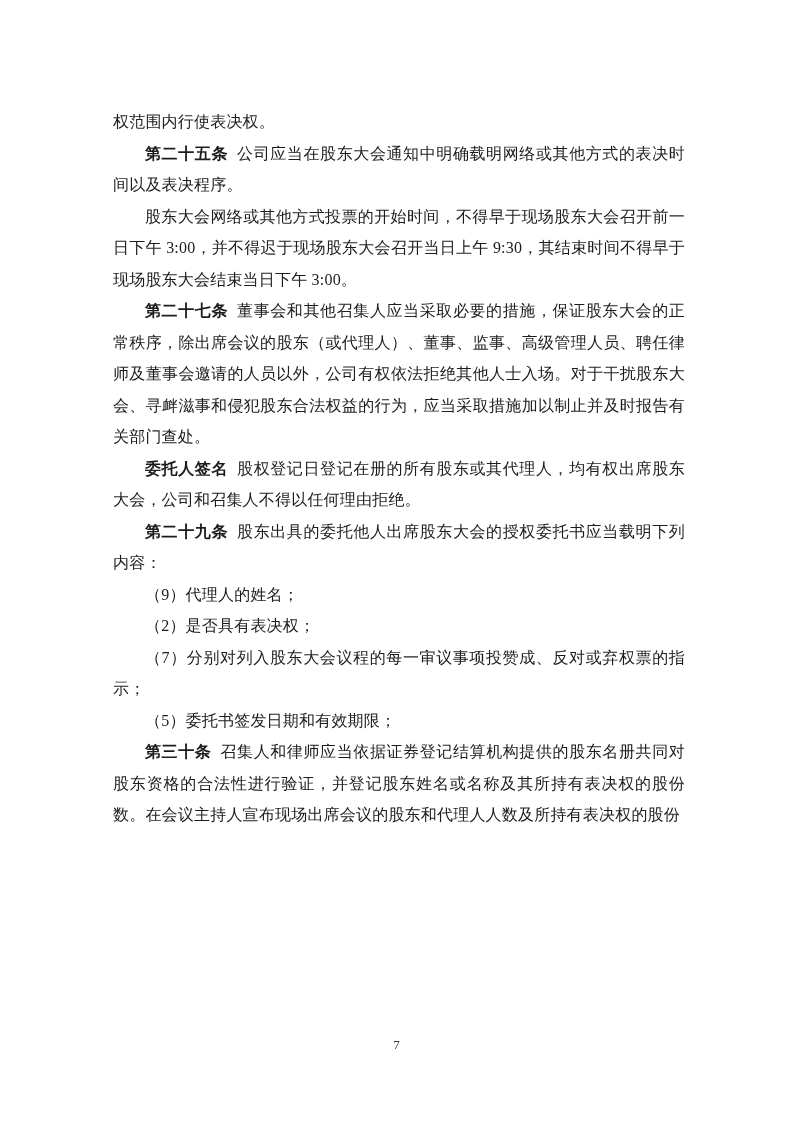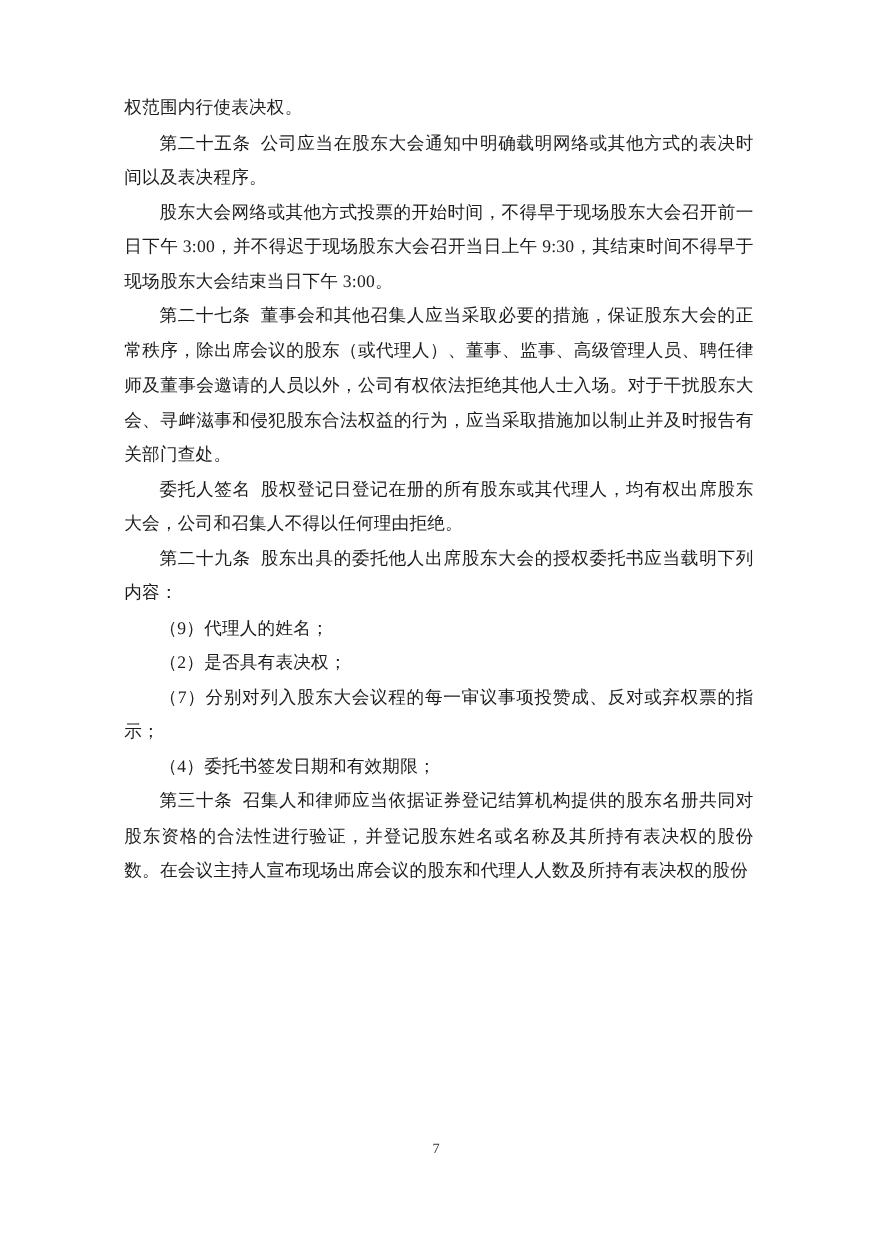--- a/index.html
+++ b/index.html
@@ -13,37 +13,37 @@
     overflow: hidden;
   }
   .page {
     position: absolute;
     inset: 0;
     background: #ffffff;
   }
   .doc-body {
     position: absolute;
     left: 113px;
-    top: 83px;
+    top: 106px;
     width: 572px;
   }
   .para {
     font-size: 16px;
     line-height: 31.5px;
     text-align: justify;
     text-justify: inter-ideograph;
     text-indent: 2em;
     word-break: break-all;
     letter-spacing: 0.2px;
   }
   .para.continuation {
     text-indent: 0;
   }
   .article-number {
-    font-weight: normal;
+    font-weight: bold;
     margin-right: 9px;
   }
   .page-footer {
     position: absolute;
     left: 0;
     top: 1035px;
     width: 100%;
     text-align: center;
   }
   .page-number {
@@ -58,19 +58,19 @@
   <div class="doc-body" id="doc-body">
       <p class="para continuation">权范围内行使表决权。</p>
       <p class="para article"><span class="article-number">第二十五条</span>公司应当在股东大会通知中明确载明网络或其他方式的表决时间以及表决程序。</p>
       <p class="para body">股东大会网络或其他方式投票的开始时间，不得早于现场股东大会召开前一日下午 3:00，并不得迟于现场股东大会召开当日上午 9:30，其结束时间不得早于现场股东大会结束当日下午 3:00。</p>
       <p class="para article"><span class="article-number">第二十七条</span>董事会和其他召集人应当采取必要的措施，保证股东大会的正常秩序，除出席会议的股东（或代理人）、董事、监事、高级管理人员、聘任律师及董事会邀请的人员以外，公司有权依法拒绝其他人士入场。对于干扰股东大会、寻衅滋事和侵犯股东合法权益的行为，应当采取措施加以制止并及时报告有关部门查处。</p>
       <p class="para article"><span class="article-number">委托人签名</span>股权登记日登记在册的所有股东或其代理人，均有权出席股东大会，公司和召集人不得以任何理由拒绝。</p>
       <p class="para article"><span class="article-number">第二十九条</span>股东出具的委托他人出席股东大会的授权委托书应当载明下列内容：</p>
       <p class="para list-item">（9）代理人的姓名；</p>
       <p class="para list-item">（2）是否具有表决权；</p>
       <p class="para list-item">（7）分别对列入股东大会议程的每一审议事项投赞成、反对或弃权票的指示；</p>
-      <p class="para list-item">（4）委托书签发日期和有效期限；</p>
+      <p class="para list-item">（5）委托书签发日期和有效期限；</p>
       <p class="para article"><span class="article-number">第三十条</span>召集人和律师应当依据证券登记结算机构提供的股东名册共同对股东资格的合法性进行验证，并登记股东姓名或名称及其所持有表决权的股份数。在会议主持人宣布现场出席会议的股东和代理人人数及所持有表决权的股份</p>
     </div>
   <div class="page-footer">
     <span class="page-number">7</span>
   </div>
 </div>
 
 </body></html>

